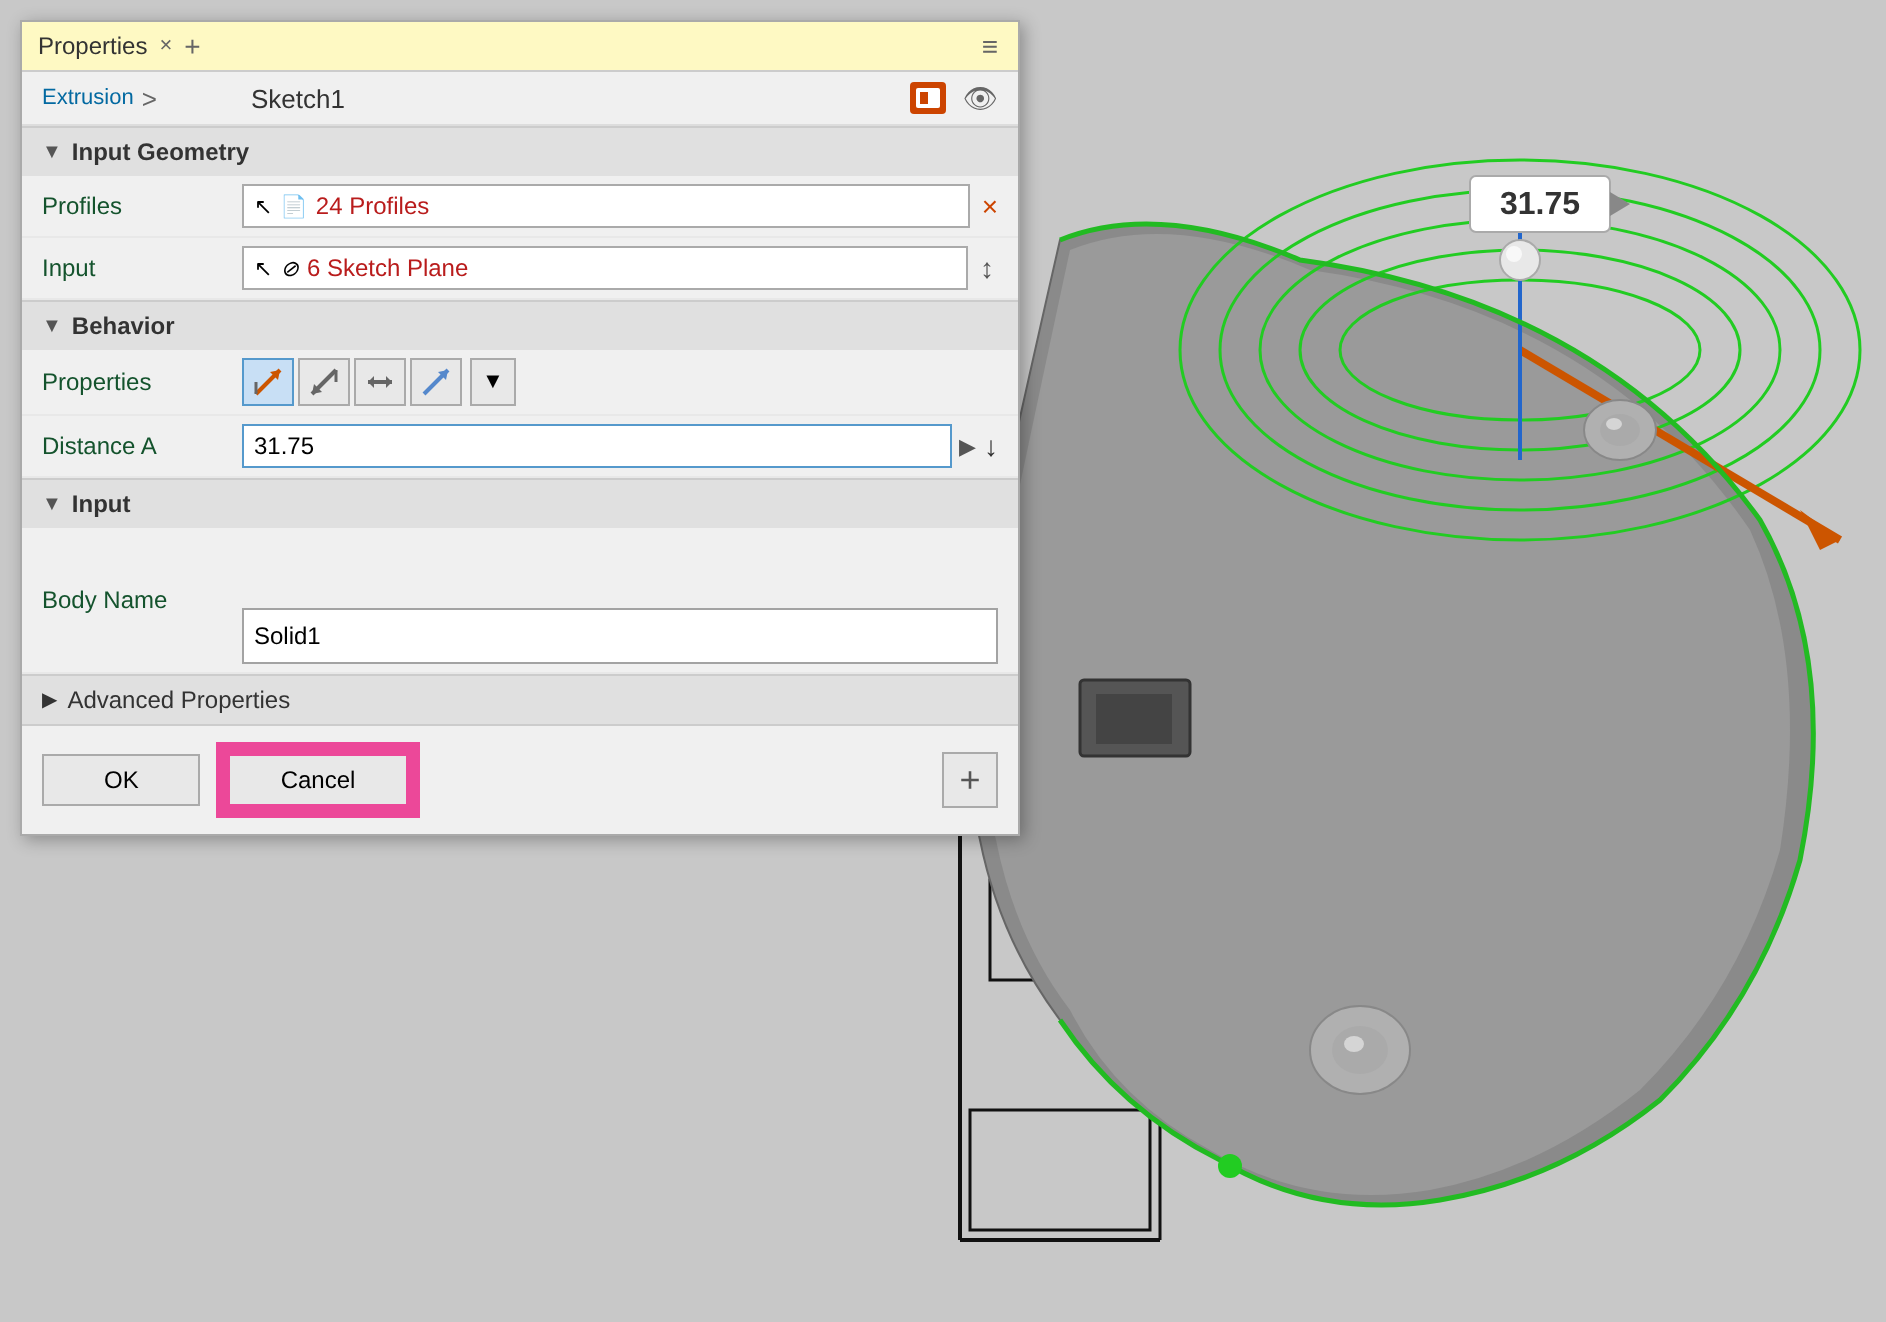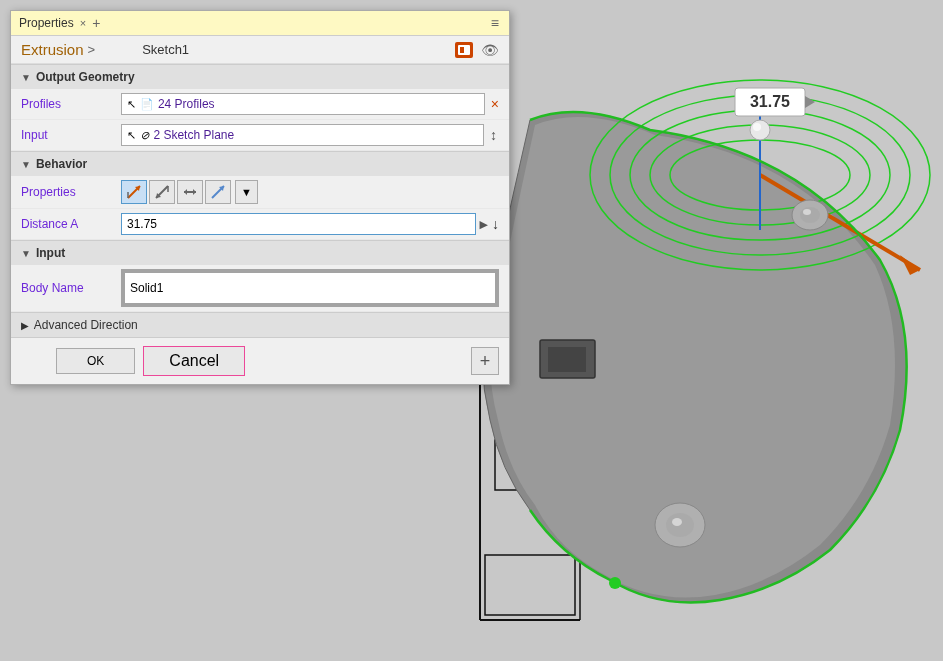--- a/index.html
+++ b/index.html
@@ -69,24 +69,24 @@
     
     .breadcrumb {
       padding: 5px 10px;
       display: flex;
       align-items: center;
       gap: 4px;
       background: #f0f0f0;
       border-bottom: 1px solid #ddd;
     }
     .breadcrumb-link {
-      color: #a16207;
+      color: #0369a1;
       cursor: pointer;
       text-decoration: none;
-      font-size: 15px;
+      font-size: 11px;
     }
     .breadcrumb-separator {
       color: #666;
       font-size: 13px;
     }
     .breadcrumb-current {
       color: #333;
       font-size: 13px;
       margin-left: 43px;
     }
@@ -132,21 +132,21 @@
     
     .prop-row {
       display: flex;
       align-items: center;
       padding: 4px 10px;
       border-bottom: 1px solid #e8e8e8;
       min-height: 28px;
     }
     .prop-label {
       width: 100px;
-      color: #6d28d9;
+      color: #14532d;
       font-size: 12px;
       flex-shrink: 0;
     }
     .prop-value {
       flex: 1;
       display: flex;
       align-items: center;
       gap: 4px;
     }
 
@@ -156,21 +156,21 @@
       border: 1px solid #aaa;
       background: white;
       padding: 2px 5px;
       font-size: 12px;
       height: 22px;
       display: flex;
       align-items: center;
       gap: 4px;
     }
     .input-field-text {
-      color: #4c1d95;
+      color: #b91c1c;
     }
 
     .clear-btn {
       background: none;
       border: none;
       cursor: pointer;
       font-size: 14px;
       color: #cc4400;
       padding: 0;
       margin-left: 2px;
@@ -232,25 +232,26 @@
     }
     .dist-down {
       font-size: 14px;
       color: #333;
       cursor: pointer;
     }
 
     
     .body-name-input {
       flex: 1;
-      border: 4px solid #a3a3a3;
+      border: 1px solid #a3a3a3;
       background: white;
       padding: 2px 5px;
       font-size: 12px;
-      height: 38px;
+      height: 28px;
+      margin-top: 36px;
     }
 
     
     .section-header-collapsed {
       background: #e0e0e0;
       padding: 5px 10px;
       font-size: 12px;
       color: #333;
       display: flex;
       align-items: center;
@@ -270,28 +271,27 @@
       align-items: center;
       background: #f0f0f0;
       border-top: 1px solid #ccc;
     }
     .ok-btn {
       background: #e8e8e8;
       border: 1px solid #aaa;
       padding: 5px 30px;
       cursor: pointer;
       font-size: 12px;
-      margin-left: 35px;
     }
     .cancel-btn {
       background: #e8e8e8;
-      border: 1px solid #ec4899;
+      border: 7px solid #ec4899;
       padding: 5px 25px;
       cursor: pointer;
-      font-size: 16px;
+      font-size: 12px;
       text-align: right;
     }
     .add-btn {
       margin-left: auto;
       background: #e8e8e8;
       border: 1px solid #aaa;
       width: 28px;
       height: 28px;
       cursor: pointer;
       font-size: 18px;
@@ -385,42 +385,42 @@
             <rect x="1" y="1" width="12" height="10" fill="#fff" rx="1"></rect>
             <rect x="3" y="3" width="4" height="6" fill="#cc4400"></rect>
           </svg>
       </div>
       <span class="eye-icon">👁</span>
     </div>
   </div>
 
   <div class="section-header">
     <span class="arrow">▼</span>
-    <span>Output Geometry</span>
+    <span>Input Geometry</span>
   </div>
 
   <div class="prop-row">
     <div class="prop-label">Profiles</div>
     <div class="prop-value">
       <div class="input-field">
         <span style="font-size:11px;">↖</span>
         <span style="font-size:11px;">📄</span>
         <span class="input-field-text">24 Profiles</span>
       </div>
       <button class="clear-btn">×</button>
     </div>
   </div>
 
   <div class="prop-row">
     <div class="prop-label">Input</div>
     <div class="prop-value">
       <div class="input-field">
         <span style="font-size:11px;">↖</span>
         <span style="font-size:11px; font-style:italic;">⊘</span>
-        <span class="input-field-text">2 Sketch Plane</span>
+        <span class="input-field-text">6 Sketch Plane</span>
       </div>
       <button class="field-btn">↕</button>
     </div>
   </div>
 
   <div class="section-header">
     <span class="arrow">▼</span>
     <span>Behavior</span>
   </div>
 
@@ -478,21 +478,21 @@
 
   <div class="prop-row">
     <div class="prop-label">Body Name</div>
     <div class="prop-value">
       <input type="text" class="body-name-input" value="Solid1" style="">
     </div>
   </div>
 
   <div class="section-header-collapsed">
     <span class="section-arrow-right">▶</span>
-    <span>Advanced Direction</span>
+    <span>Advanced Properties</span>
   </div>
 
   <div class="bottom-buttons">
     <button class="ok-btn">OK</button>
     <button class="cancel-btn">Cancel</button>
     <button class="add-btn">+</button>
   </div>
 
 </div>
 

